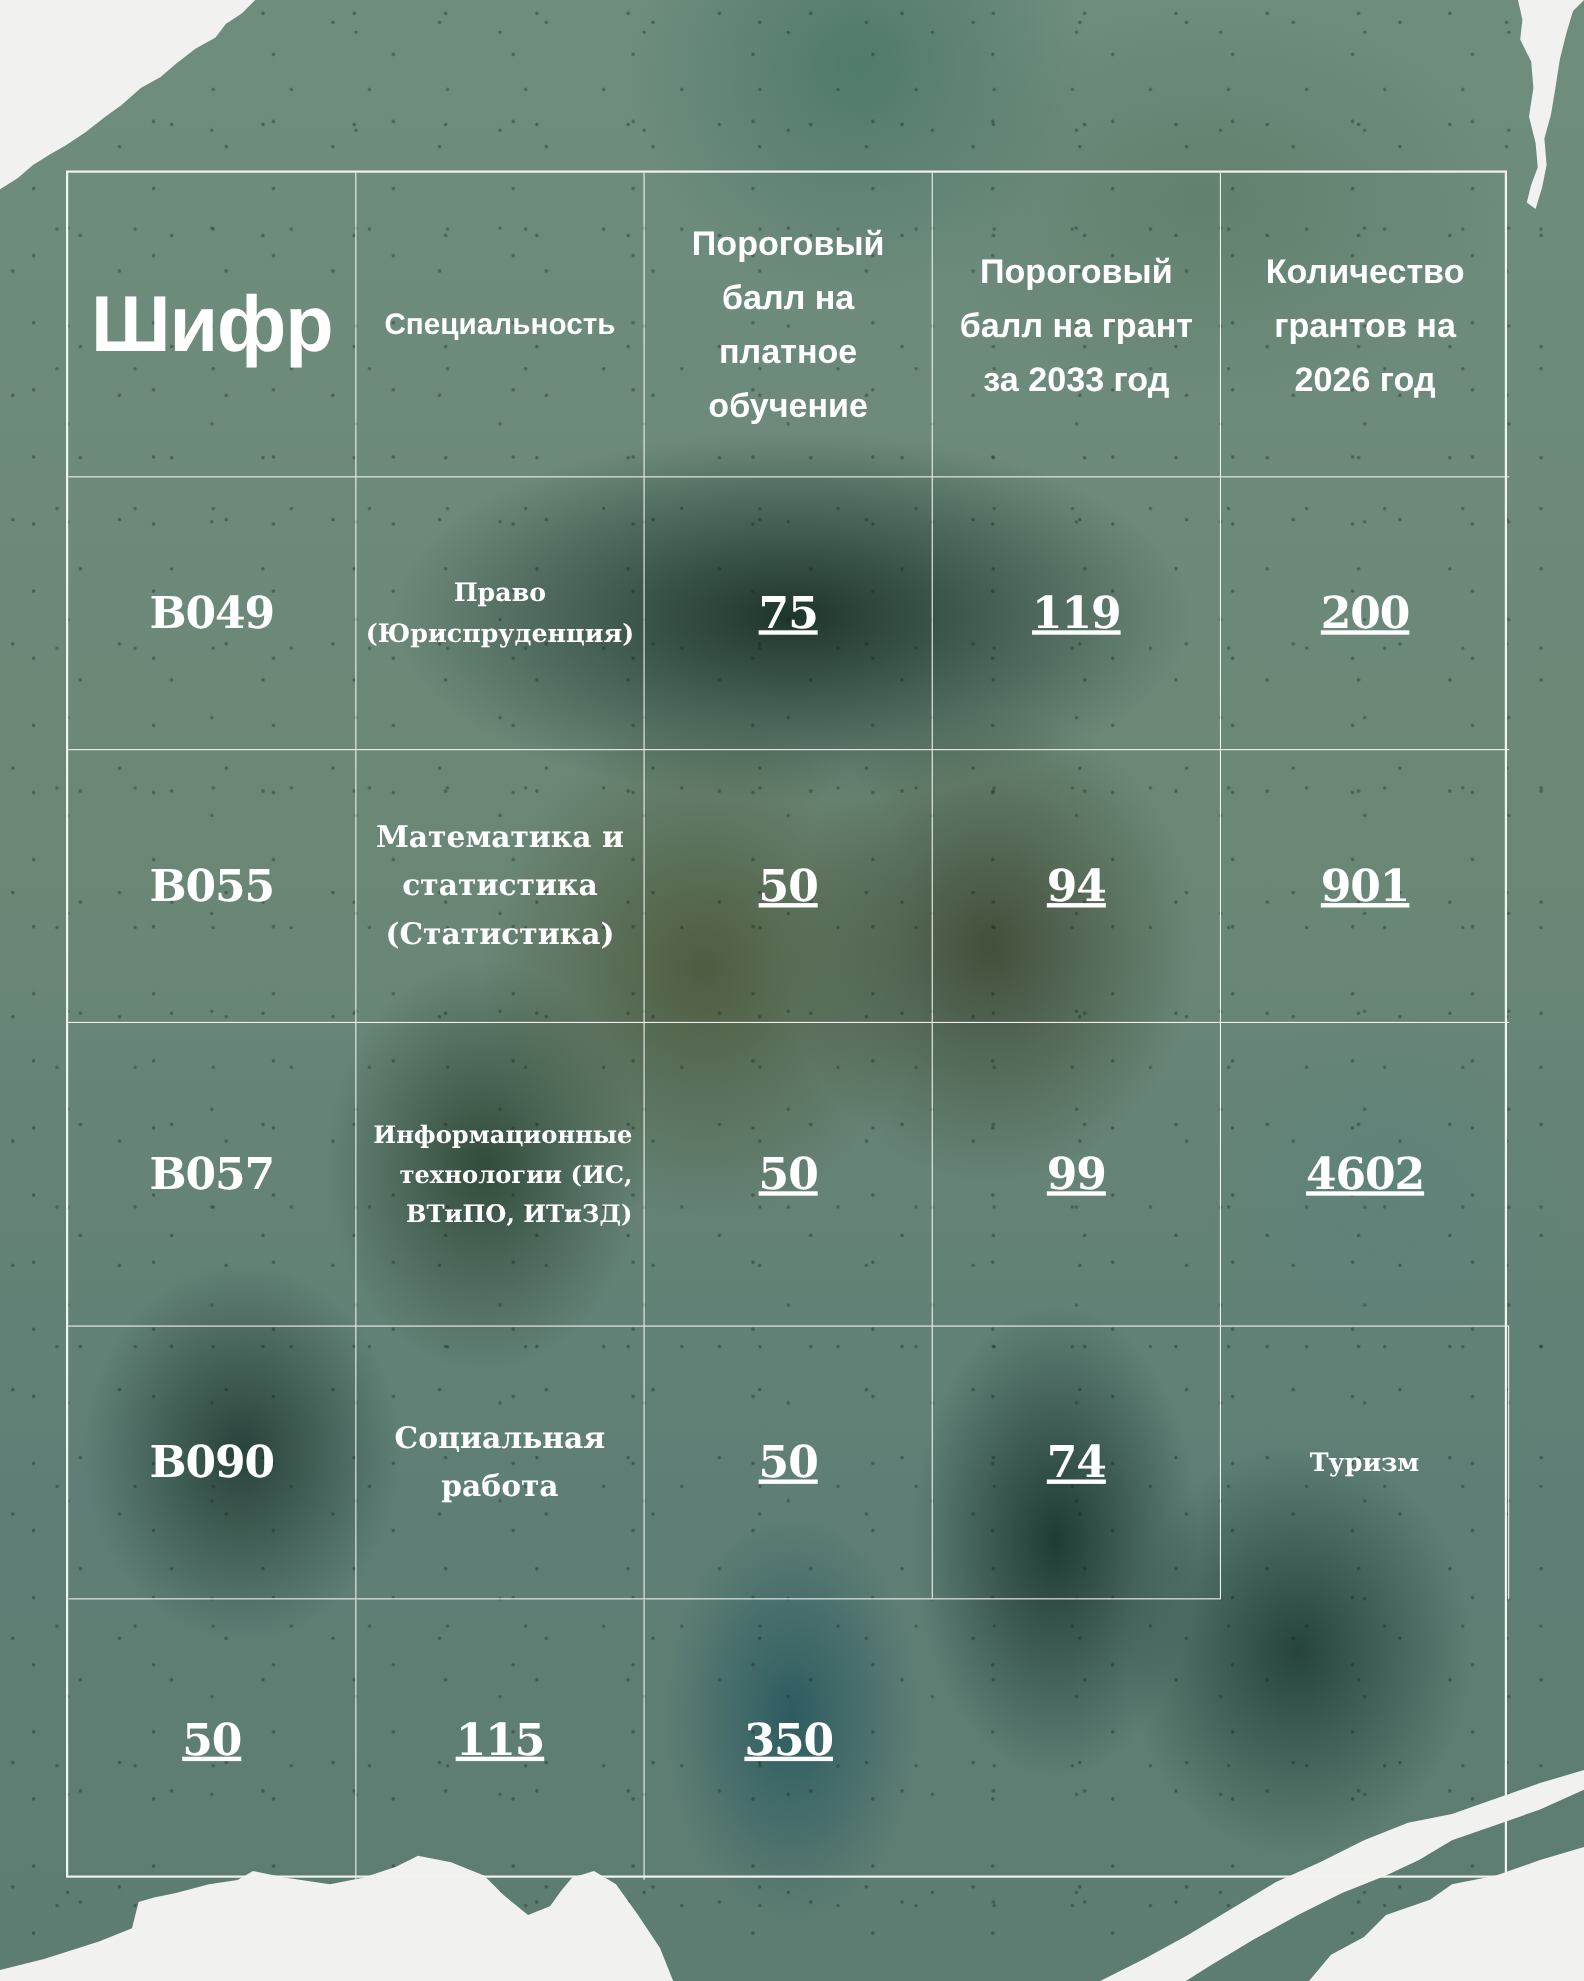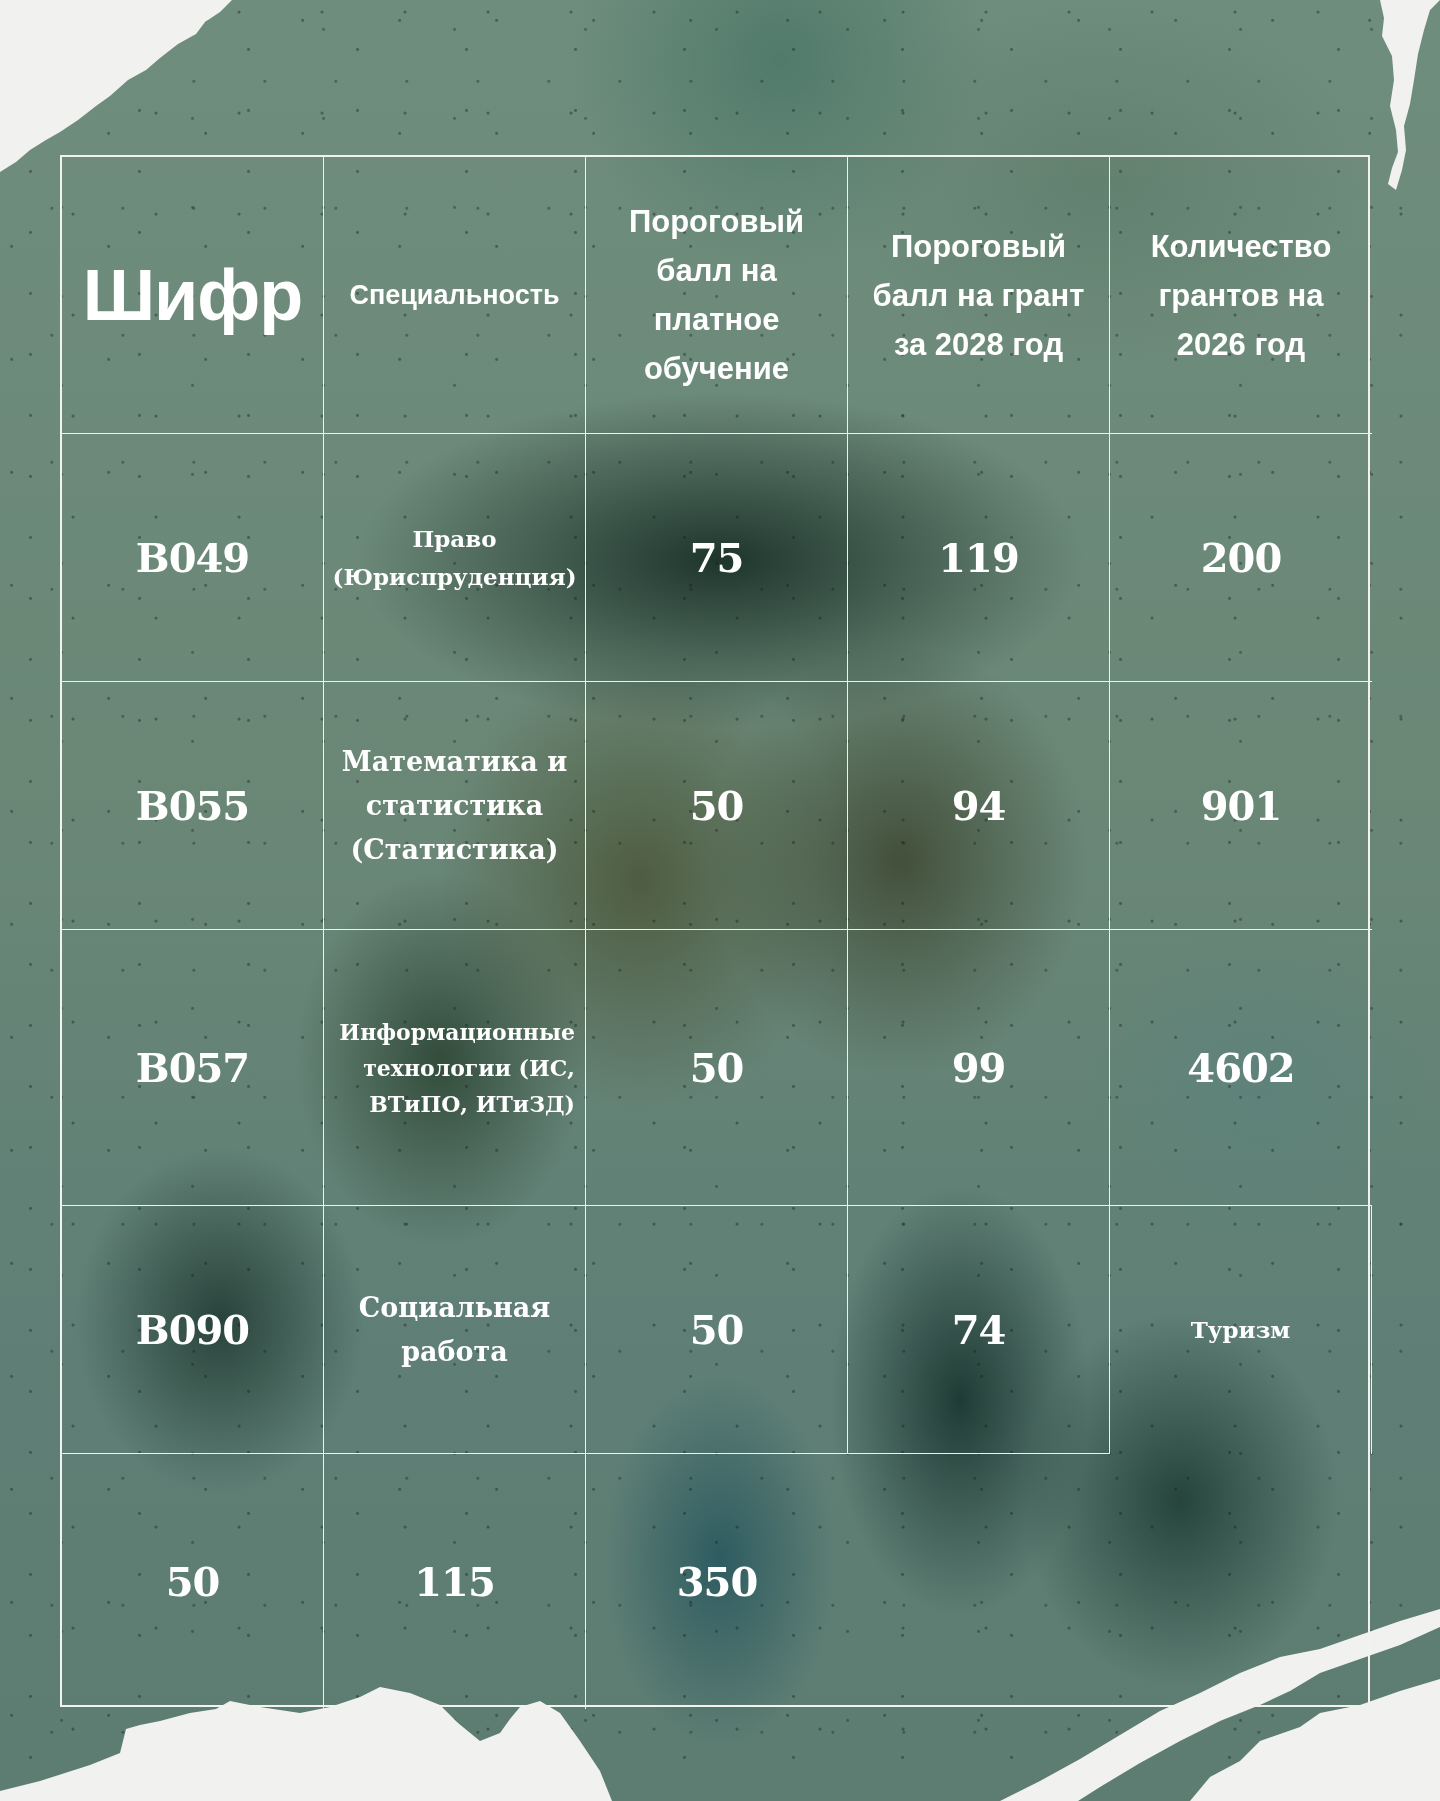--- a/index.html
+++ b/index.html
@@ -67,21 +67,21 @@
   .head-sm {
     font-family: "Liberation Sans", sans-serif;
     font-weight: bold; font-size: 27px;
   }
   .code {
     font-family: "DejaVu Serif", serif;
     font-weight: bold; font-size: 40px; letter-spacing: -1px;
   }
   .num {
     font-family: "DejaVu Serif", serif;
-    font-weight: bold; font-size: 40px; letter-spacing: -1px;
+    font-weight: bold; font-size: 40px; letter-spacing: -1px; text-decoration: underline;
   }
   .spec {
     font-family: "DejaVu Serif", serif;
     font-weight: bold; font-size: 27px; line-height: 44px;
   }
   .spec-sm {
     font-family: "DejaVu Serif", serif;
     font-weight: bold; font-size: 23px; line-height: 38px;
   }
   .spec-xs {
@@ -112,21 +112,21 @@
   <div class="cell">
     <span class="head-big">Шифр</span>
   </div>
   <div class="cell">
     <span class="head-sm">Специальность</span>
   </div>
   <div class="cell">
     <span class="head">Пороговый балл на платное обучение</span>
   </div>
   <div class="cell">
-    <span class="head">Пороговый балл на грант за 2028 год</span>
+    <span class="head">Пороговый балл на грант за 2033 год</span>
   </div>
   <div class="cell last-col">
     <span class="head">Количество грантов на 2026 год</span>
   </div>
 
   <div class="cell">
       <span class="code">B049</span>
     </div>
   <div class="cell">
       <span class="spec-sm">Право (Юриспруденция)</span>

